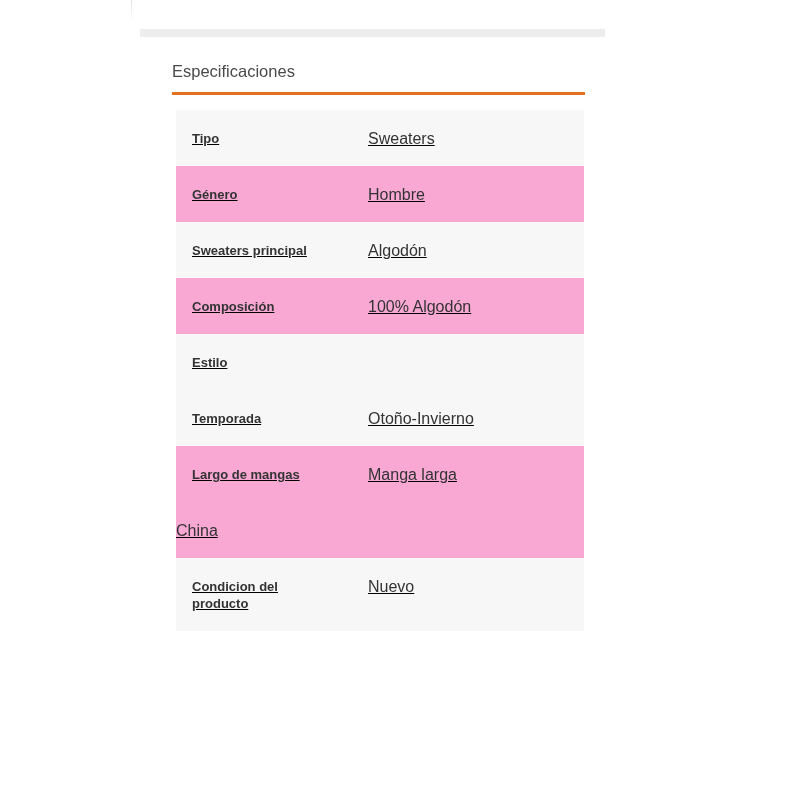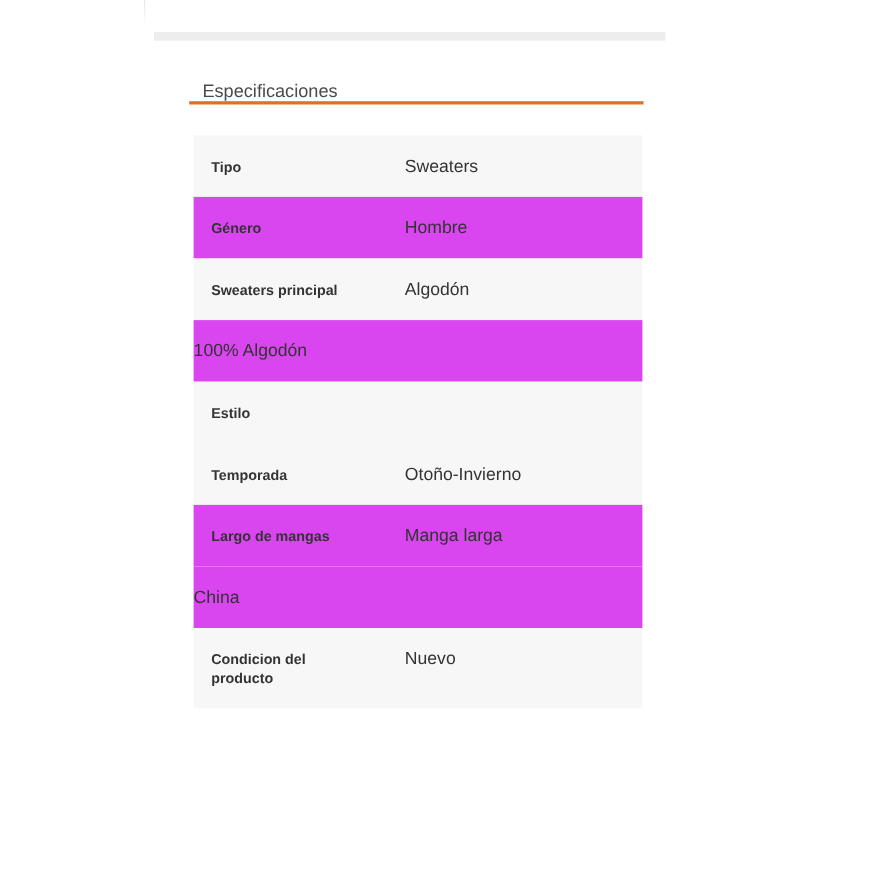--- a/index.html
+++ b/index.html
@@ -28,47 +28,48 @@
     left: 140px;
     top: 29px;
     width: 465px;
     height: 8px;
     background: var(--divider-color, #ededed);
   }
   .section-title {
     position: absolute;
     left: 172px;
     top: 61px;
-    margin: 12px;
+    margin: 0;
     font-size: 16.5px;
     font-weight: 400;
     color: #4a4a4a;
     line-height: 20px;
   }
   .title-underline {
     position: absolute;
     left: 172px;
     top: 92px;
     width: 413px;
     height: 3px;
     background: var(--accent-color, #e2711d);
   }
   .specs-table {
     position: absolute;
     left: 176px;
-    top: 123px;
+    top: 110px;
     width: 408px;
+    text-decoration: underline;
   }
   .spec-row {
     display: flex;
     align-items: flex-start;
     min-height: 56px;
     box-sizing: border-box;
     padding: 20px 0 19px 0;
-    background: #d946ef;
+    background: #f9a8d4;
   }
   .spec-row.alt {
     background: var(--row-alt-color, #f7f7f7);
   }
   .spec-label {
     flex: 0 0 192px;
     box-sizing: border-box;
     padding-left: 16px;
     padding-right: 52px;
     font-size: 13px;
@@ -102,20 +103,21 @@
     <div class="spec-label">Género</div>
     <div class="spec-value">Hombre</div>
   </div>
 
   <div class="spec-row alt">
     <div class="spec-label">Sweaters principal</div>
     <div class="spec-value">Algodón</div>
   </div>
 
   <div class="spec-row">
+    <div class="spec-label">Composición</div>
     <div class="spec-value">100% Algodón</div>
   </div>
 
   <div class="spec-row alt">
     <div class="spec-label">Estilo</div>
   </div>
 
   <div class="spec-row alt">
     <div class="spec-label">Temporada</div>
     <div class="spec-value">Otoño-Invierno</div>

